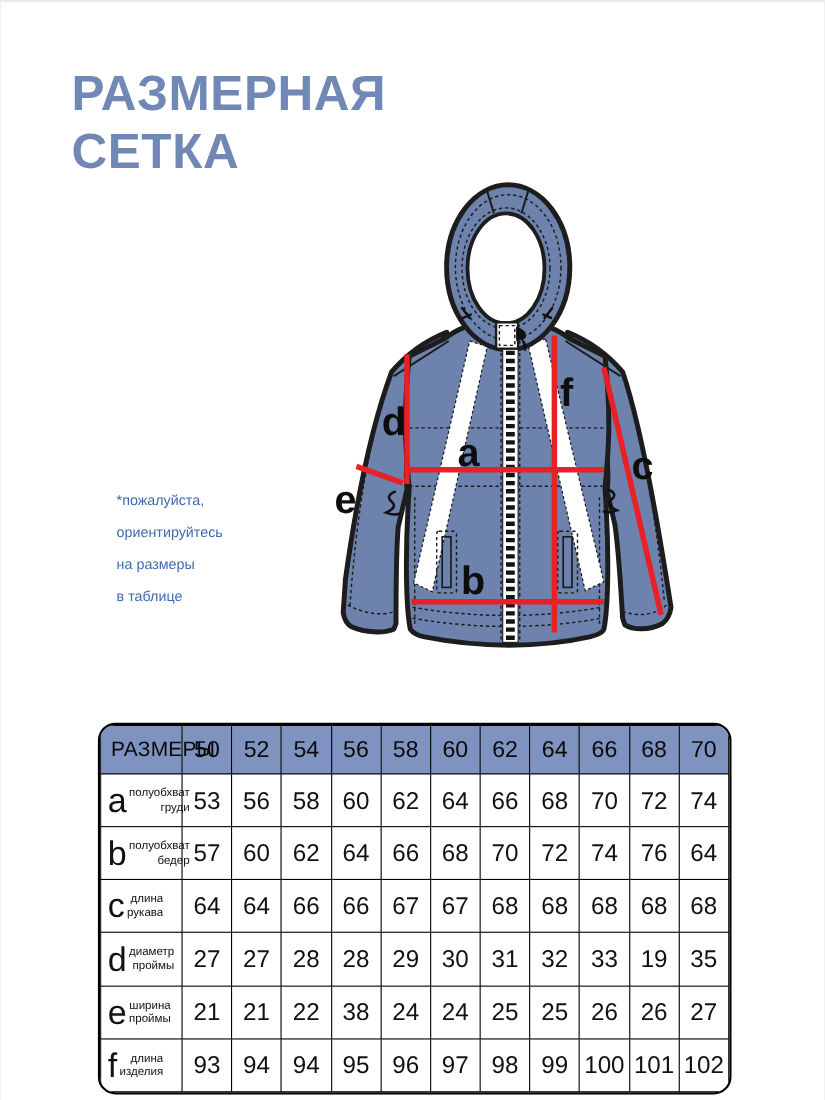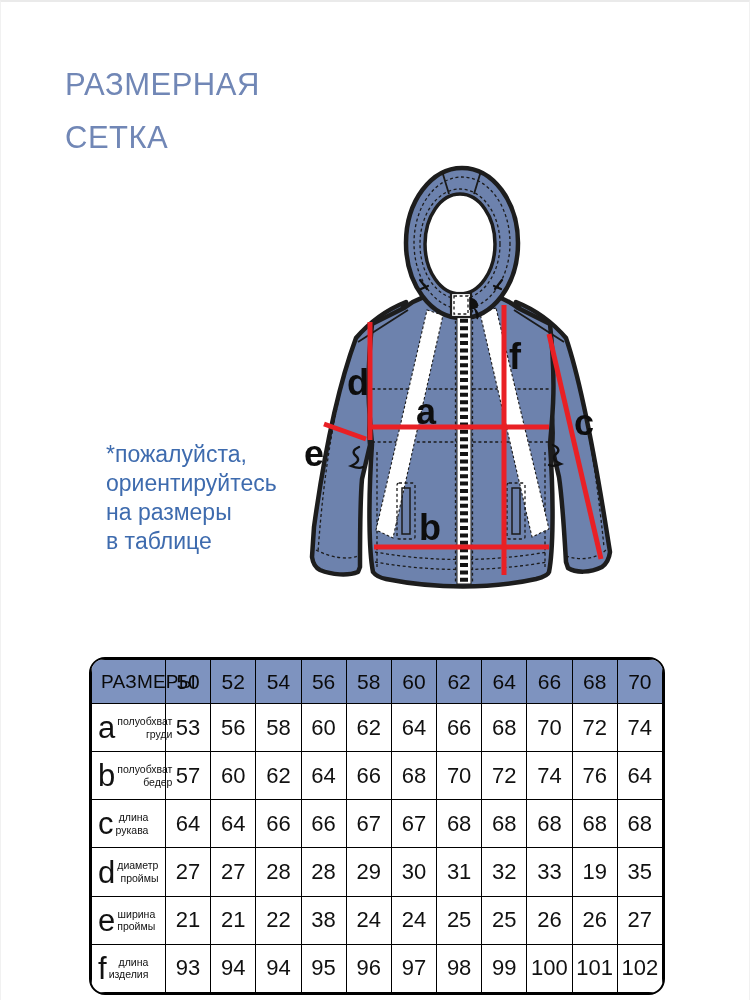--- a/index.html
+++ b/index.html
@@ -3,26 +3,26 @@
 <meta charset="utf-8">
 <style>
   html,body{margin:0;padding:0;background:#fff;}
   .page{
     position:relative;width:748px;height:998px;background:#fff;
     font-family:"Liberation Sans",sans-serif;overflow:hidden;
     border-top:2px solid #eaeaea;border-left:1px solid #f1f1f1;border-right:1px solid #f1f1f1;
   }
   .title{
     position:absolute;left:64px;top:56px;
-    font-size:31px;line-height:53px;letter-spacing:.5px;
-    color:var(--title-blue);font-weight:400;white-space:pre-line;
+    font-size:45px;line-height:53px;letter-spacing:.5px;
+    color:var(--title-blue);font-weight:700;white-space:pre-line;
   }
   .note{
     position:absolute;left:105px;top:438px;
-    font-size:23px;line-height:29px;color:var(--note-blue);
+    font-size:13px;line-height:29px;color:var(--note-blue);
     white-space:pre-line;font-weight:400;
   }
   .jacket-wrap{position:absolute;left:295px;top:150px;width:370px;height:450px;}
   svg{display:block}
   .fillpart{fill:var(--jacket-fill);stroke:#1d1d1d;stroke-width:4.5;stroke-linejoin:round;}
   .stitch{fill:none;stroke:#1b1b1b;stroke-width:1.3;stroke-dasharray:3 2.6;}
   .seam{fill:none;stroke:#1b1b1b;stroke-width:1.8;}
   .stripe{fill:#fff;stroke:#1b1b1b;stroke-width:1.1;stroke-dasharray:2.6 2.2;}
   .pocketin{fill:none;stroke:#1b1b1b;stroke-width:1.5;}
   .zipbase{fill:#fff;stroke:#1b1b1b;stroke-width:1;}

